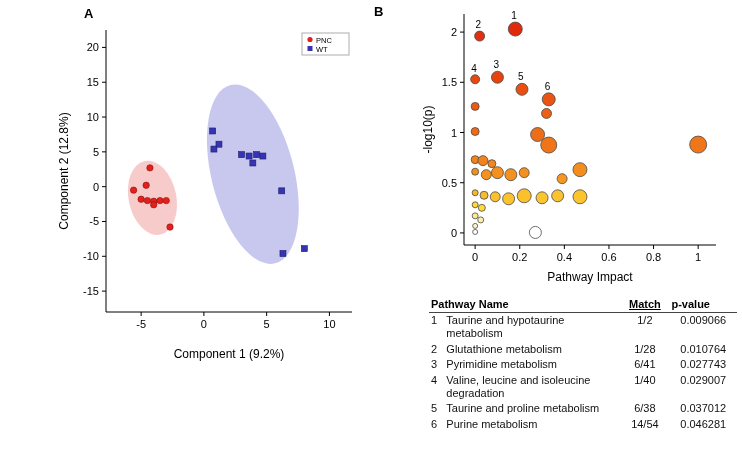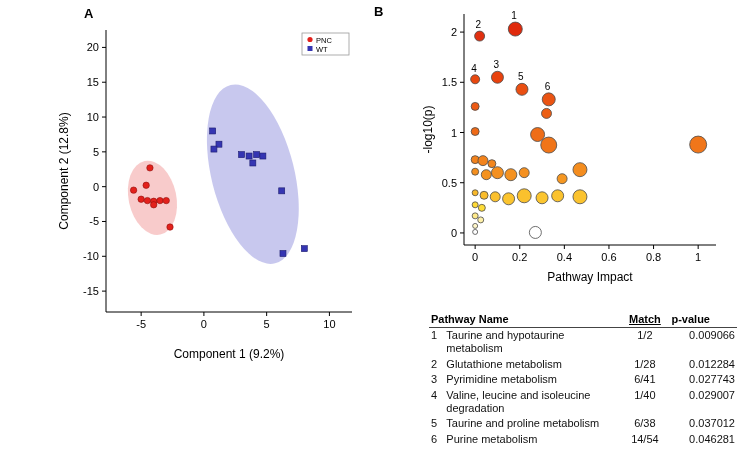--- a/index.html
+++ b/index.html
@@ -7,31 +7,31 @@
     position:relative; width:742px; height:466px; background:#ffffff;
     font-family:"Liberation Sans", sans-serif; color:#111; overflow:hidden;
   }
   .panel-label { position:absolute; font-weight:bold; font-size:13px; color:#000; }
   #label-a { left:84px; top:6px; }
   #label-b { left:374px; top:4px; }
   #pca-svg { position:absolute; left:54px; top:14px; }
   #bubble-svg { position:absolute; left:420px; top:2px; }
   svg text { font-family:"Liberation Sans", sans-serif; }
 
-  .pathway-table { position:absolute; left:429px; top:312px; width:308px; }
+  .pathway-table { position:absolute; left:429px; top:297px; width:308px; }
   .pathway-table table { border-collapse:collapse; width:100%; table-layout:fixed; }
   .pathway-table th {
     text-align:left; font-size:11px; padding:1px 2px 2px 2px;
     border-bottom:1px solid #444; color:#000;
   }
   .pathway-table th.match-h { text-align:center;text-decoration:underline; }
   .pathway-table td { font-size:11px; vertical-align:top; padding:1px 2px; line-height:1.22; color:#111; }
   .pathway-table td.num { text-align:left; }
   .pathway-table td.match { text-align:center; white-space:nowrap; }
-  .pathway-table td.pval { text-align:right; white-space:nowrap; }
+  .pathway-table td.pval { text-align:center; white-space:nowrap; }
 </style>
 </head>
 <body>
 
 <div class="figure">
   <div class="panel-label" id="label-a">A</div>
   <div class="panel-label" id="label-b">B</div>
 
   <svg id="pca-svg" width="310" height="352">
       <ellipse cx="98.43877551020408" cy="183.80740740740742" rx="23.8469387755102" ry="37.6" fill="#f2a0a0" fill-opacity="0.55" transform="rotate(-12 98.43877551020408 183.80740740740742)"></ellipse>
@@ -182,21 +182,21 @@
           <tr>
             <td class="num">1</td>
             <td class="name">Taurine and hypotaurine metabolism</td>
             <td class="match">1/2</td>
             <td class="pval">0.009066</td>
           </tr>
           <tr>
             <td class="num">2</td>
             <td class="name">Glutathione metabolism</td>
             <td class="match">1/28</td>
-            <td class="pval">0.012284</td>
+            <td class="pval">0.010764</td>
           </tr>
           <tr>
             <td class="num">3</td>
             <td class="name">Pyrimidine metabolism</td>
             <td class="match">6/41</td>
             <td class="pval">0.027743</td>
           </tr>
           <tr>
             <td class="num">4</td>
             <td class="name">Valine, leucine and isoleucine degradation</td>

